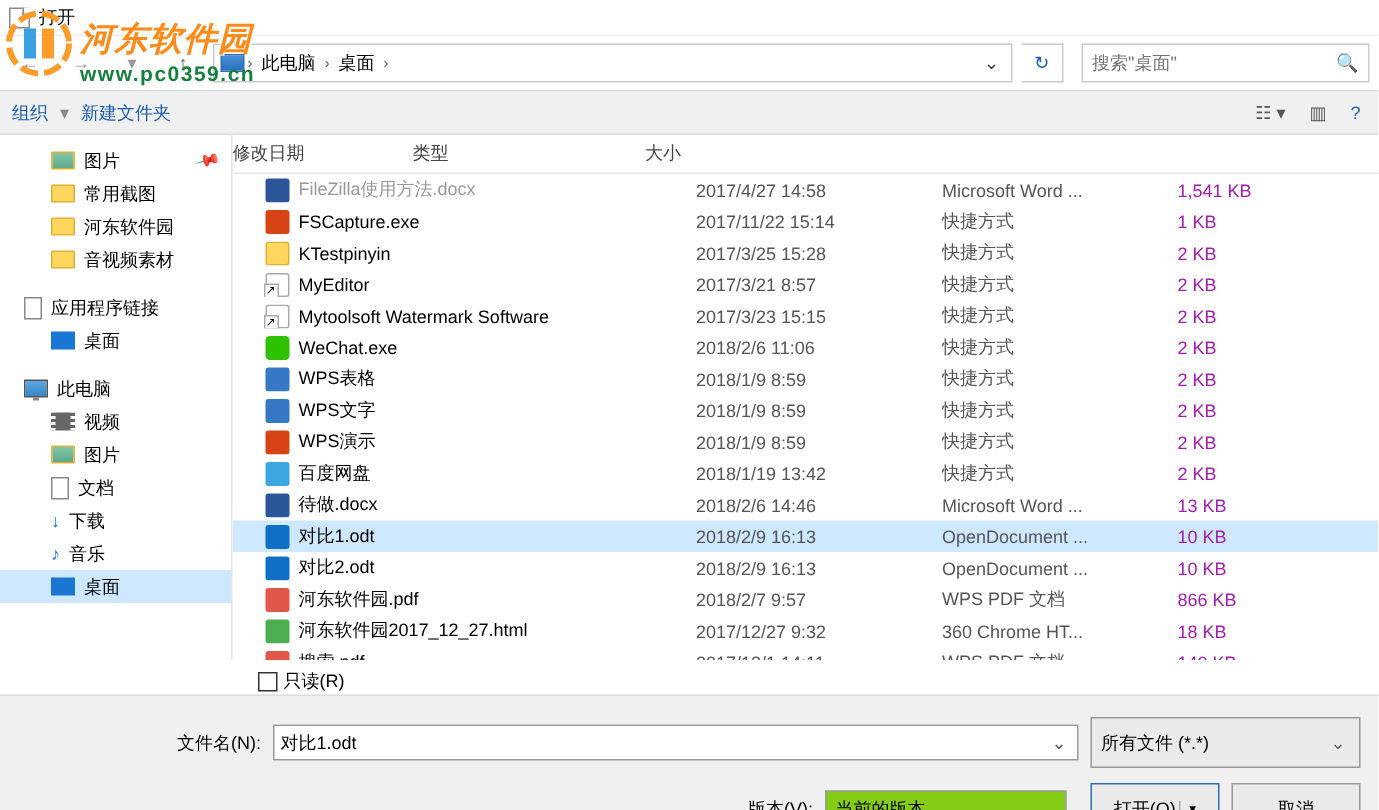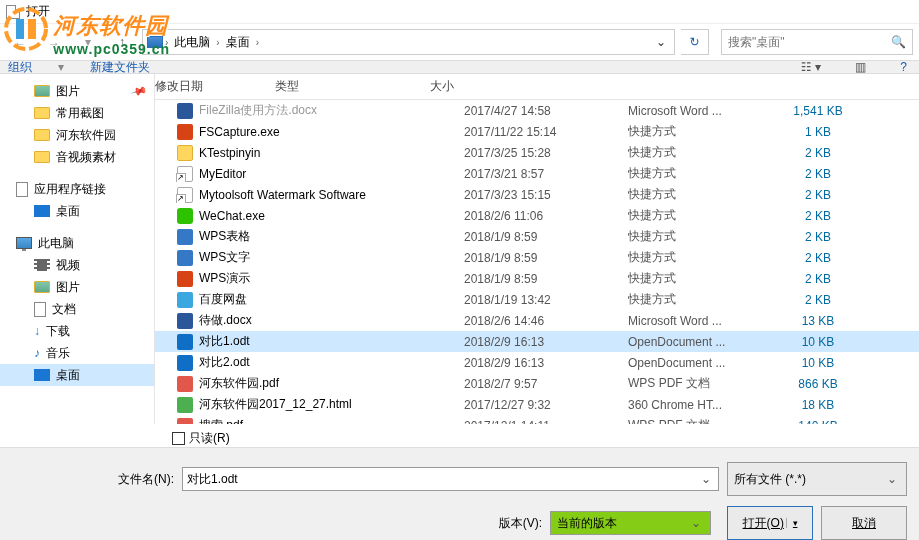--- a/index.html
+++ b/index.html
@@ -21,21 +21,21 @@
 .breadcrumb { flex: 1; height: 26px; border: 1px solid #ccc; display: flex; align-items: center; padding: 0 4px; gap: 2px; }
 .crumb { padding: 0 4px; }
 .chev { color: #666; font-size: 10px; }
 .pc-icon { width: 16px; height: 12px; background: linear-gradient(#4a90d9,#2a70b9); border: 1px solid #2a70b9; }
 .dropdown-arrow { color: #333; padding: 0 4px; }
 .refresh-btn { width: 28px; height: 26px; border: 1px solid #ccc; border-left: none; display: flex; align-items: center; justify-content: center; color: #1a5cb0; }
 .searchbox { width: 192px; height: 26px; border: 1px solid #ccc; display: flex; align-items: center; padding: 0 6px; margin-left: 6px; color: #888; }
 .searchbox input { border: none; outline: none; flex: 1; font-size: 12px; }
 .search-icon { color: #666; }
 
-.toolbar { height: 14px; background: #f0f0f0; border-top: 1px solid #ddd; border-bottom: 1px solid #ddd; display: flex; align-items: center; padding: 0 8px; gap: 26px; color: #1a5cb0; }
+.toolbar { height: 30px; background: #f0f0f0; border-top: 1px solid #ddd; border-bottom: 1px solid #ddd; display: flex; align-items: center; padding: 0 8px; gap: 8px; color: #1a5cb0; }
 .toolbar-spacer { flex: 1; }
 .view-btn { color: #555; padding: 0 4px; }
 
 .body { display: flex; height: 350px; }
 .sidebar { width: 155px; border-right: 1px solid #e5e5e5; padding: 6px 0; overflow: hidden; }
 .tree-item { display: flex; align-items: center; height: 22px; padding-left: 16px; gap: 6px; }
 .tree-item.l2 { padding-left: 34px; }
 .tree-item.sel { background: #cde8ff; }
 .tree-spacer { height: 10px; }
 .folder-icon { width: 16px; height: 12px; background: #ffd75e; border: 1px solid #e0b030; border-radius: 1px; }
@@ -60,21 +60,21 @@
 .col-size { width: 70px; text-align: right; padding-right: 4px; }
 .sort-arrow { font-size: 9px; color: #666; margin-left: 2px; }
 
 .filelist { flex: 1; overflow: hidden; }
 .file-row { display: flex; height: 21px; align-items: center; gap: 44px; }
 .file-row.cut { color: #999; }
 .file-row.selected { background: #cde8ff; }
 .file-row .fname { width: 265px; padding-left: 22px; display: flex; align-items: center; gap: 6px; white-space: nowrap; overflow: hidden; }
 .file-row .fdate { width: 120px; color: #555; }
 .file-row .ftype { width: 113px; color: #555; white-space: nowrap; overflow: hidden; }
-.file-row .fsize { width: 70px; text-align: center; color: #0369a1; padding-right: 4px; }
+.file-row .fsize { width: 70px; text-align: left; color: #a21caf; padding-right: 4px; }
 .fico { width: 16px; height: 16px; flex-shrink: 0; display: flex; align-items: center; justify-content: center; font-size: 10px; border-radius: 2px; }
 .fico.docx { background: #2b579a; color: #fff; }
 .fico.link { background: #fff; border: 1px solid #aaa; position: relative; }
 .fico.link::after { content: "↗"; position: absolute; bottom: -2px; left: -2px; font-size: 8px; background: #fff; border: 1px solid #aaa; width: 8px; height: 8px; line-height: 8px; }
 .fico.odt { background: #0f6fc6; color: #fff; }
 .fico.pdf { background: #e2574c; color: #fff; font-size: 8px; }
 .fico.html { background: #4caf50; color: #fff; }
 .fico.cam { background: #d84315; color: #fff; }
 .fico.fold { background: #ffd75e; border: 1px solid #e0b030; }
 .fico.wps { background: #3478c6; color: #fff; }

